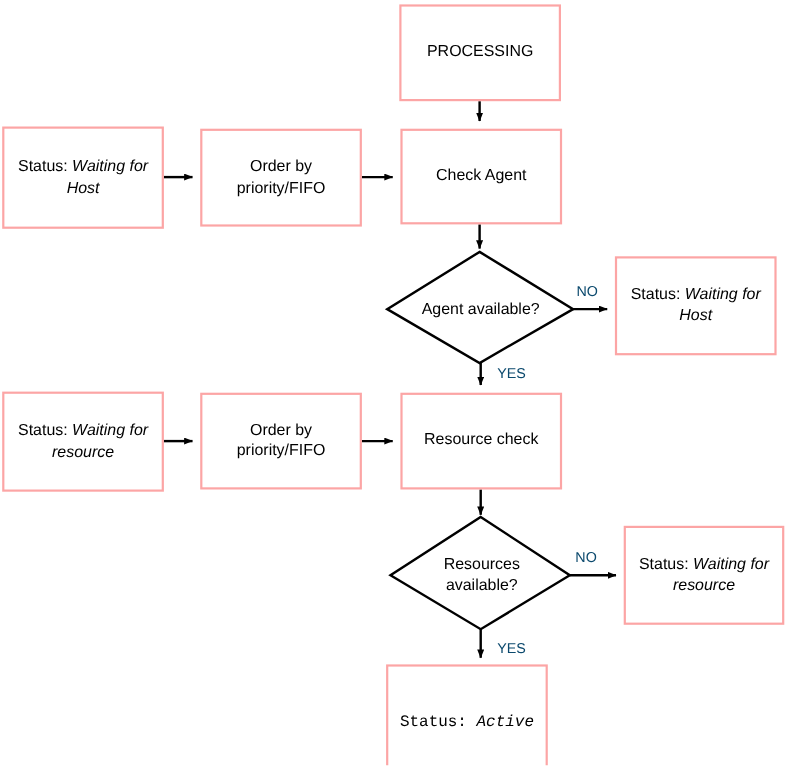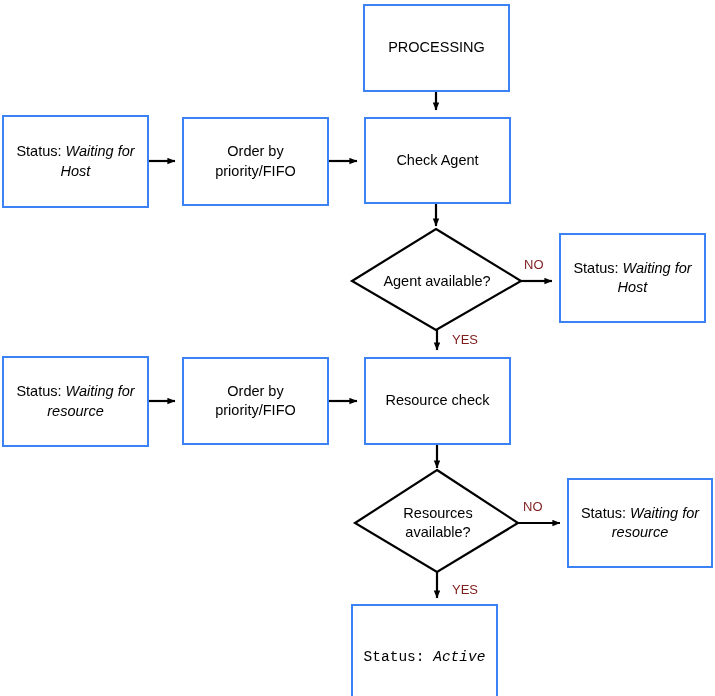--- a/index.html
+++ b/index.html
@@ -30,33 +30,33 @@
     display: flex;
     align-items: center;
     justify-content: center;
     text-align: center;
     color: #000000;
     font-size: 14.5px;
     line-height: 1.32;
     z-index: 2;
   }
   .box {
-    border: 2px solid #3b82f6;
+    border: 2px solid #fca5a5;
     background: #ffffff;
   }
   .diamond-label {
     background: transparent;
     border: none;
     z-index: 3;
     justify-content: center;
   }
   .edge-label {
     position: absolute;
     font-size: 13px;
-    color: #7f1d1d;
+    color: #0c4a6e;
     z-index: 4;
     white-space: nowrap;
     text-align: center;
   }
   em {
     font-style: italic;
   }
   .node span {
     display: block;
     padding: 0 6px;

